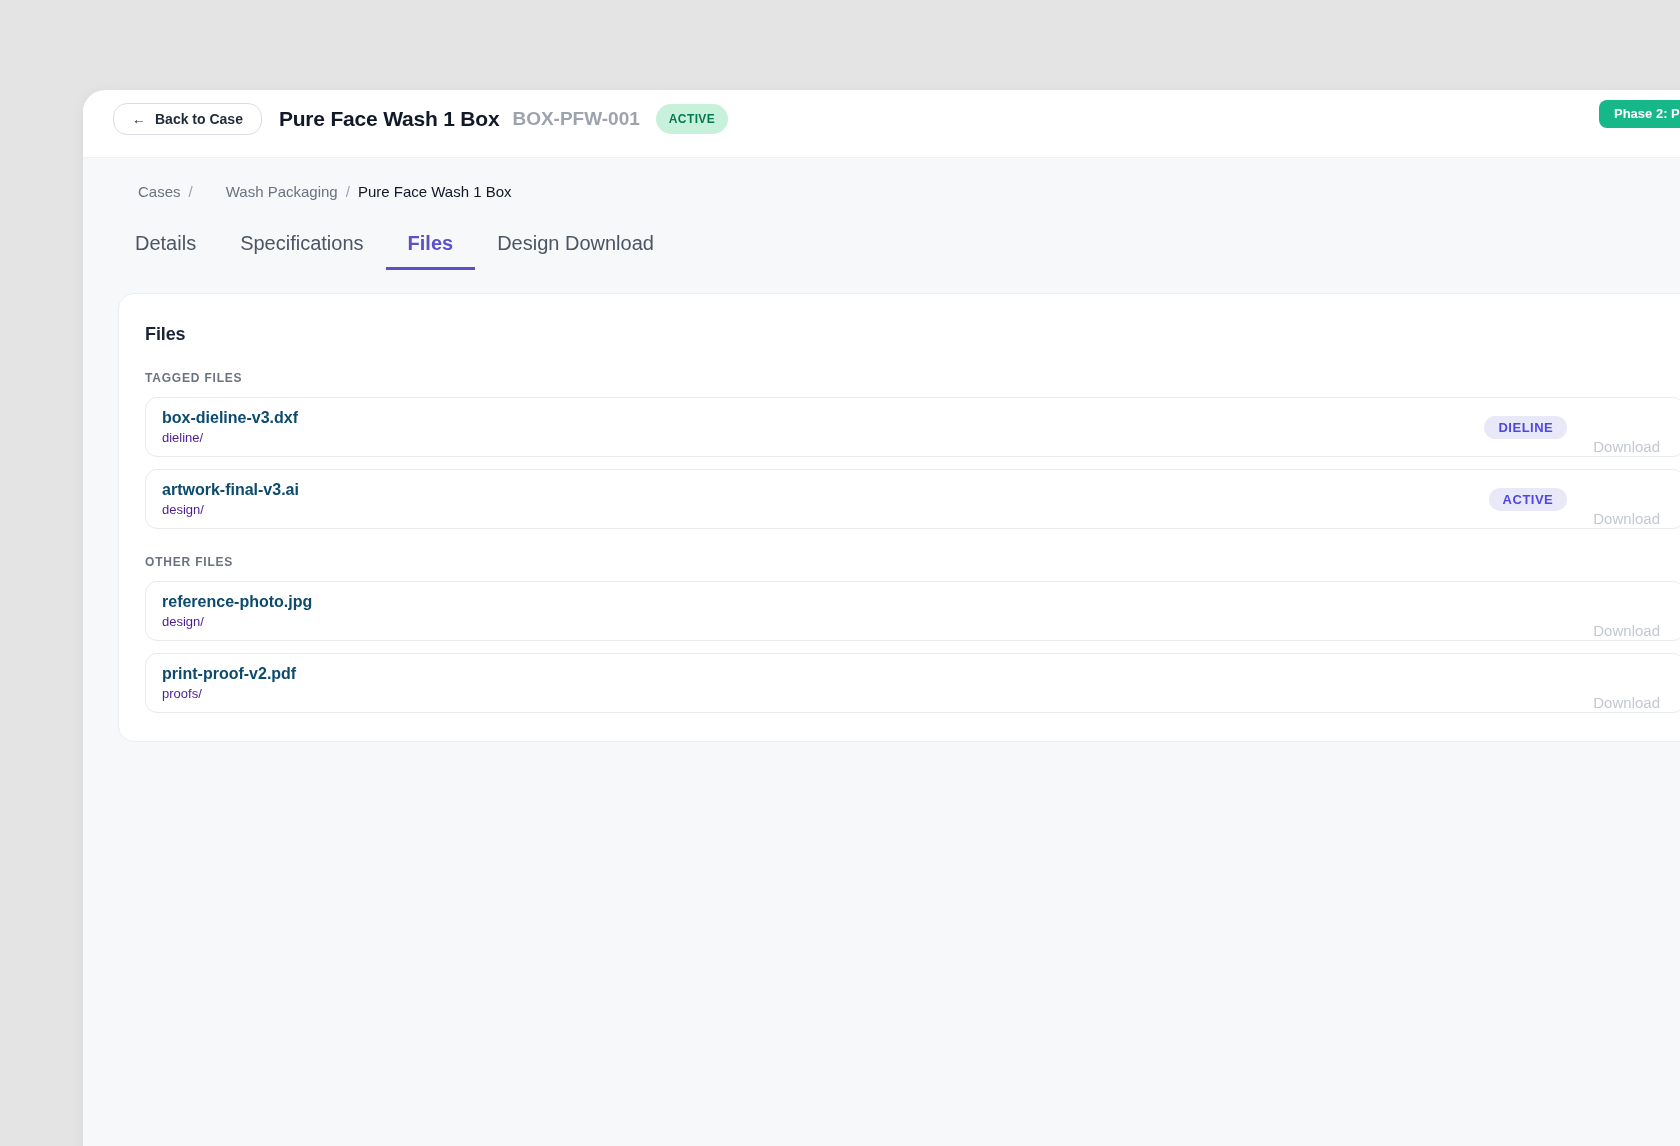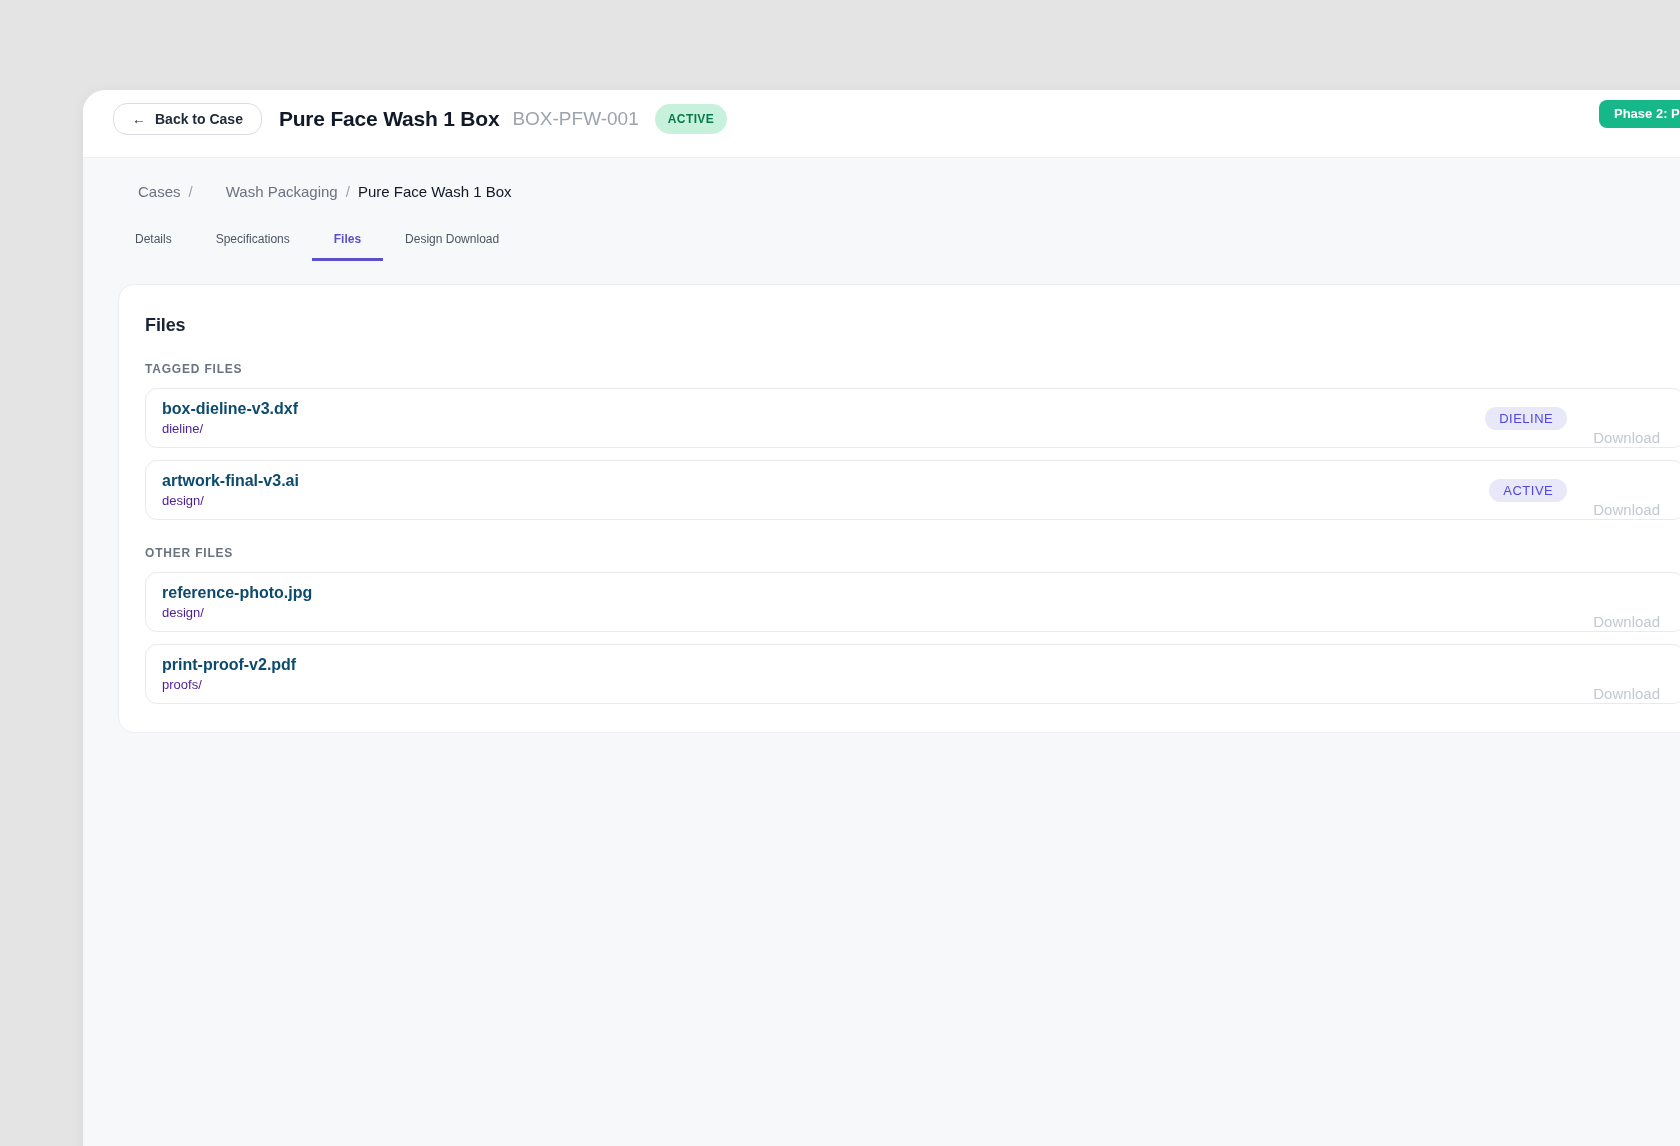--- a/index.html
+++ b/index.html
@@ -34,21 +34,21 @@
   }
   .back-btn {
     display:inline-flex; align-items:center; gap:9px;
     height:32px; padding:0 18px;
     background:#ffffff;
     border:1px solid #d9dce2; border-radius:14px;
     font-family:inherit; font-size:14px; font-weight:700; color:#1f2937;
     cursor:pointer; white-space:nowrap;
   }
   .page-title { font-size:21px; font-weight:700; color:#111827; margin-left:17px; letter-spacing:-0.2px; white-space:nowrap; }
-  .case-code { font-size:19px; font-weight:400; color:#9ca3af; margin-left:13px; white-space:nowrap; }
+  .case-code { font-size:19px; font-weight:700; color:#9ca3af; margin-left:13px; white-space:nowrap; }
   .badge-active {
     margin-left:16px;
     background:var(--active-bg); color:var(--active-text);
     font-size:12px; font-weight:700; letter-spacing:.4px;
     padding:8px 13px; border-radius:999px; white-space:nowrap;
   }
   .badge-phase {
     position:absolute; left:1516px; top:10px;
     background:var(--phase-bg); color:var(--phase-text);
     height:28px; line-height:28px; padding:0 15px;
@@ -63,21 +63,21 @@
     display:flex; gap:8px; align-items:center; white-space:nowrap;
   }
   .crumb.link { color:#6b7280; cursor:pointer;margin-left:25px; }
   .crumb.sep { color:#9ca3af; }
   .crumb.current { color:#111827; font-weight:500; }
 
   
   .tabs { margin:18px 30px 0 30px; display:flex; }
   .tab {
     background:none; border:none; font-family:inherit; cursor:pointer;
-    padding:12px 22px; font-size:12px; font-weight:500; color:#4b5563;
+    padding:12px 22px; font-size:20px; font-weight:500; color:#4b5563;
     border-bottom:3px solid transparent; white-space:nowrap;
   }
   .tab.active { color:var(--accent); font-weight:600; border-bottom-color:var(--accent); }
 
   
   .card {
     margin:23px 30px 40px 35px;
     width:1594px;
     background:#ffffff;
     border:1px solid #eceef2;
@@ -95,21 +95,21 @@
     border:1px solid #e8eaee; border-radius:12px;
     background:#ffffff;
     display:flex; align-items:center; justify-content:space-between;
     padding:0 24px 0 16px;
   }
   .fname { font-size:16px; font-weight:700; color:#0c4a6e; }
   .fpath { font-size:13px; color:#4c1d95; margin-top:3px; }
   .fright { display:flex; align-items:center; gap:26px; }
   .ftag {
     background:var(--tag-bg); color:var(--tag-text);
-    font-size:13px; font-weight:400; letter-spacing:.5px;
+    font-size:13px; font-weight:700; letter-spacing:.5px;
     padding:4px 14px; border-radius:999px; white-space:nowrap;
   }
   .fdl { font-size:15px; color:#c2c7d2; cursor:pointer; text-decoration:none; white-space:nowrap;margin-top:38px; }
 </style>
 </head>
 <body style="--outer-bg: #e4e4e5; --page-bg: #f7f8f9; --accent: #5b50c8; --active-bg: #c8f1dc; --active-text: #067a4b; --phase-bg: #16b88a; --phase-text: #ffffff; --tag-bg: #e9e8f9; --tag-text: #4f46e5;">
 
 <div class="stage">
   <div class="window">
 

